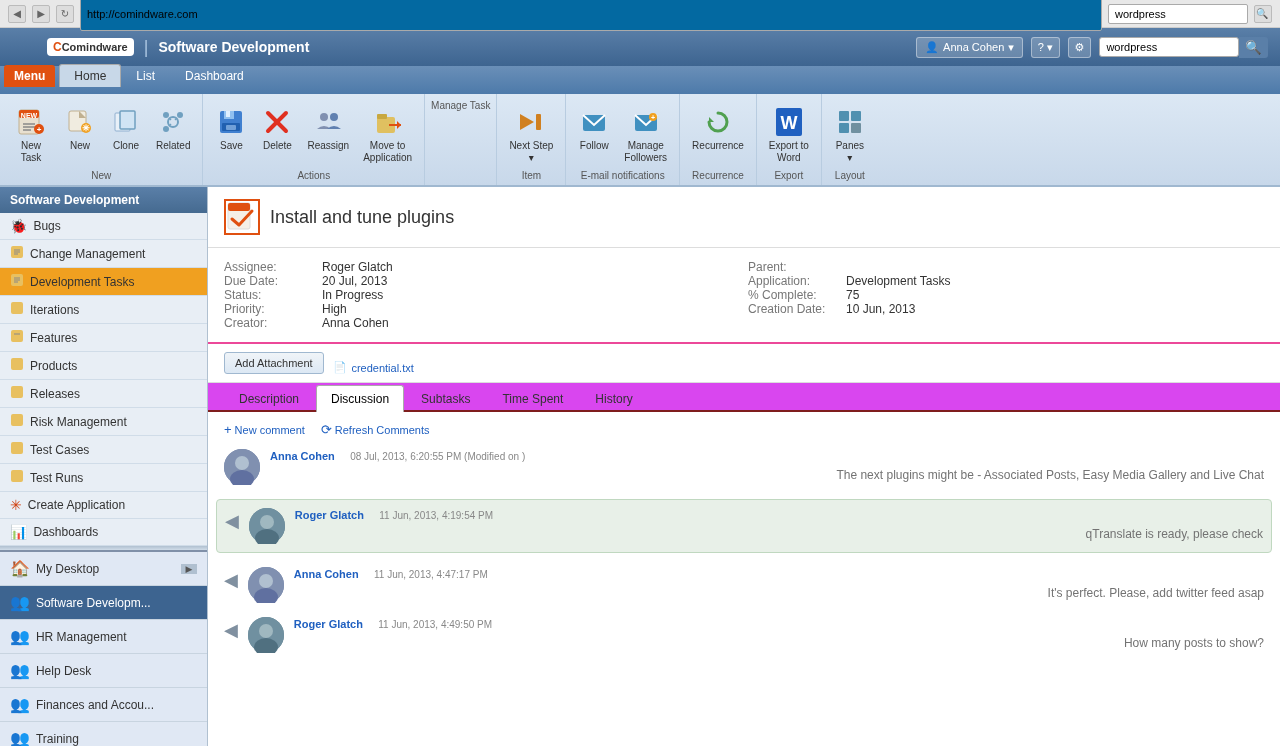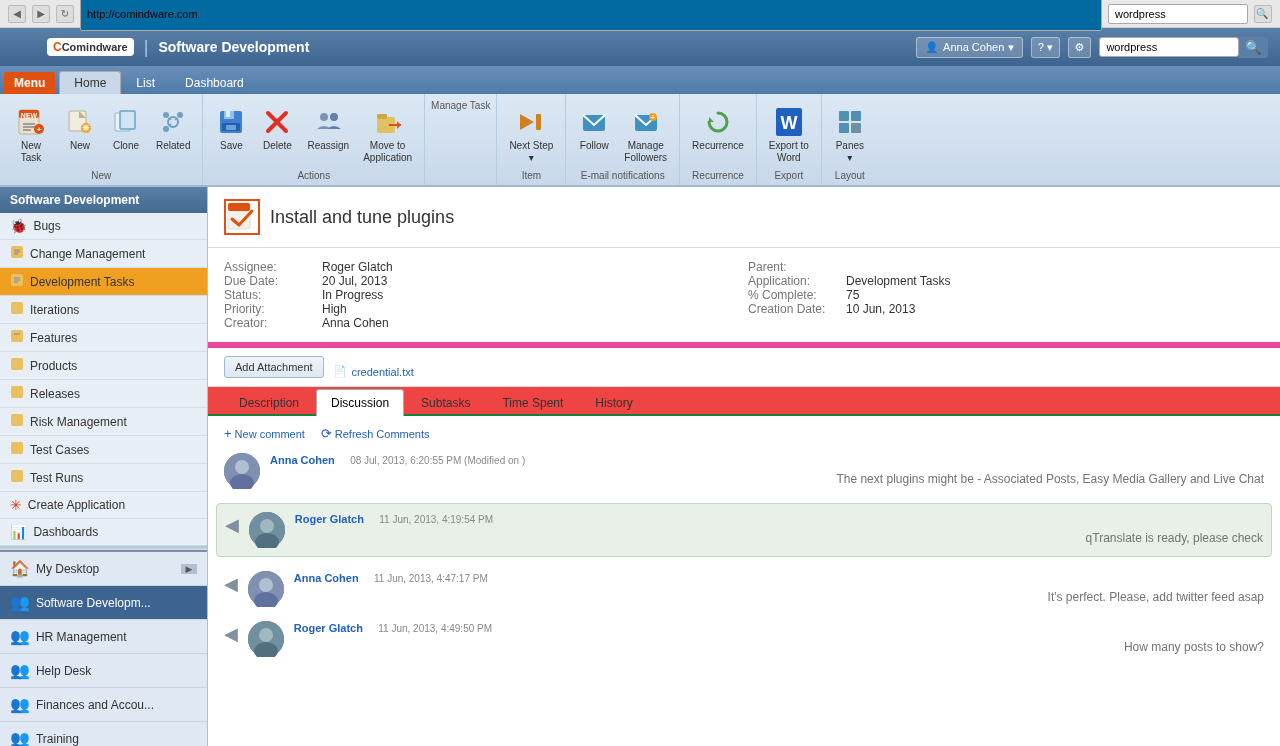--- a/index.html
+++ b/index.html
@@ -110,21 +110,21 @@
       cursor: pointer;
       border-radius: 0 3px 3px 0;
     }
 
     
     .tabs-bar {
       background: linear-gradient(to bottom, #6a8fb8, #4d7aaa);
       height: 28px;
       display: flex;
       align-items: flex-end;
-      padding: 0 4px;
+      padding: 7px 4px;
     }
     .tab {
       padding: 4px 14px;
       font-size: 12px;
       color: white;
       cursor: pointer;
       border-radius: 3px 3px 0 0;
       border: 1px solid transparent;
       border-bottom: none;
     }
@@ -297,21 +297,21 @@
       font-size: 18px;
       color: #333;
       font-weight: normal;
     }
 
     
     .task-fields {
       display: grid;
       grid-template-columns: 1fr 1fr;
       padding: 12px 16px;
-      border-bottom: 6px solid #ec4899;
+      border-bottom: 2px solid #ec4899;
       gap: 8px 8px;
     }
     .field-row {
       display: flex;
       align-items: baseline;
       gap: 8px;
     }
     .field-label {
       color: #777;
       font-size: 12px;
@@ -345,23 +345,23 @@
       font-size: 11px;
       text-decoration: none;
       display: flex;
       align-items: center;
       gap: 4px;
     }
 
     
     .content-tabs {
       display: flex;
-      border-bottom: 2px solid #15803d;
+      border-bottom: 2px solid #7f1d1d;
       padding: 0 16px;
-      background: #ef4444;
+      background: #d946ef;
     }
     .content-tab {
       padding: 6px 14px;
       font-size: 12px;
       cursor: pointer;
       border: 1px solid transparent;
       border-bottom: none;
       border-radius: 3px 3px 0 0;
       margin-right: 2px;
       color: #333;

